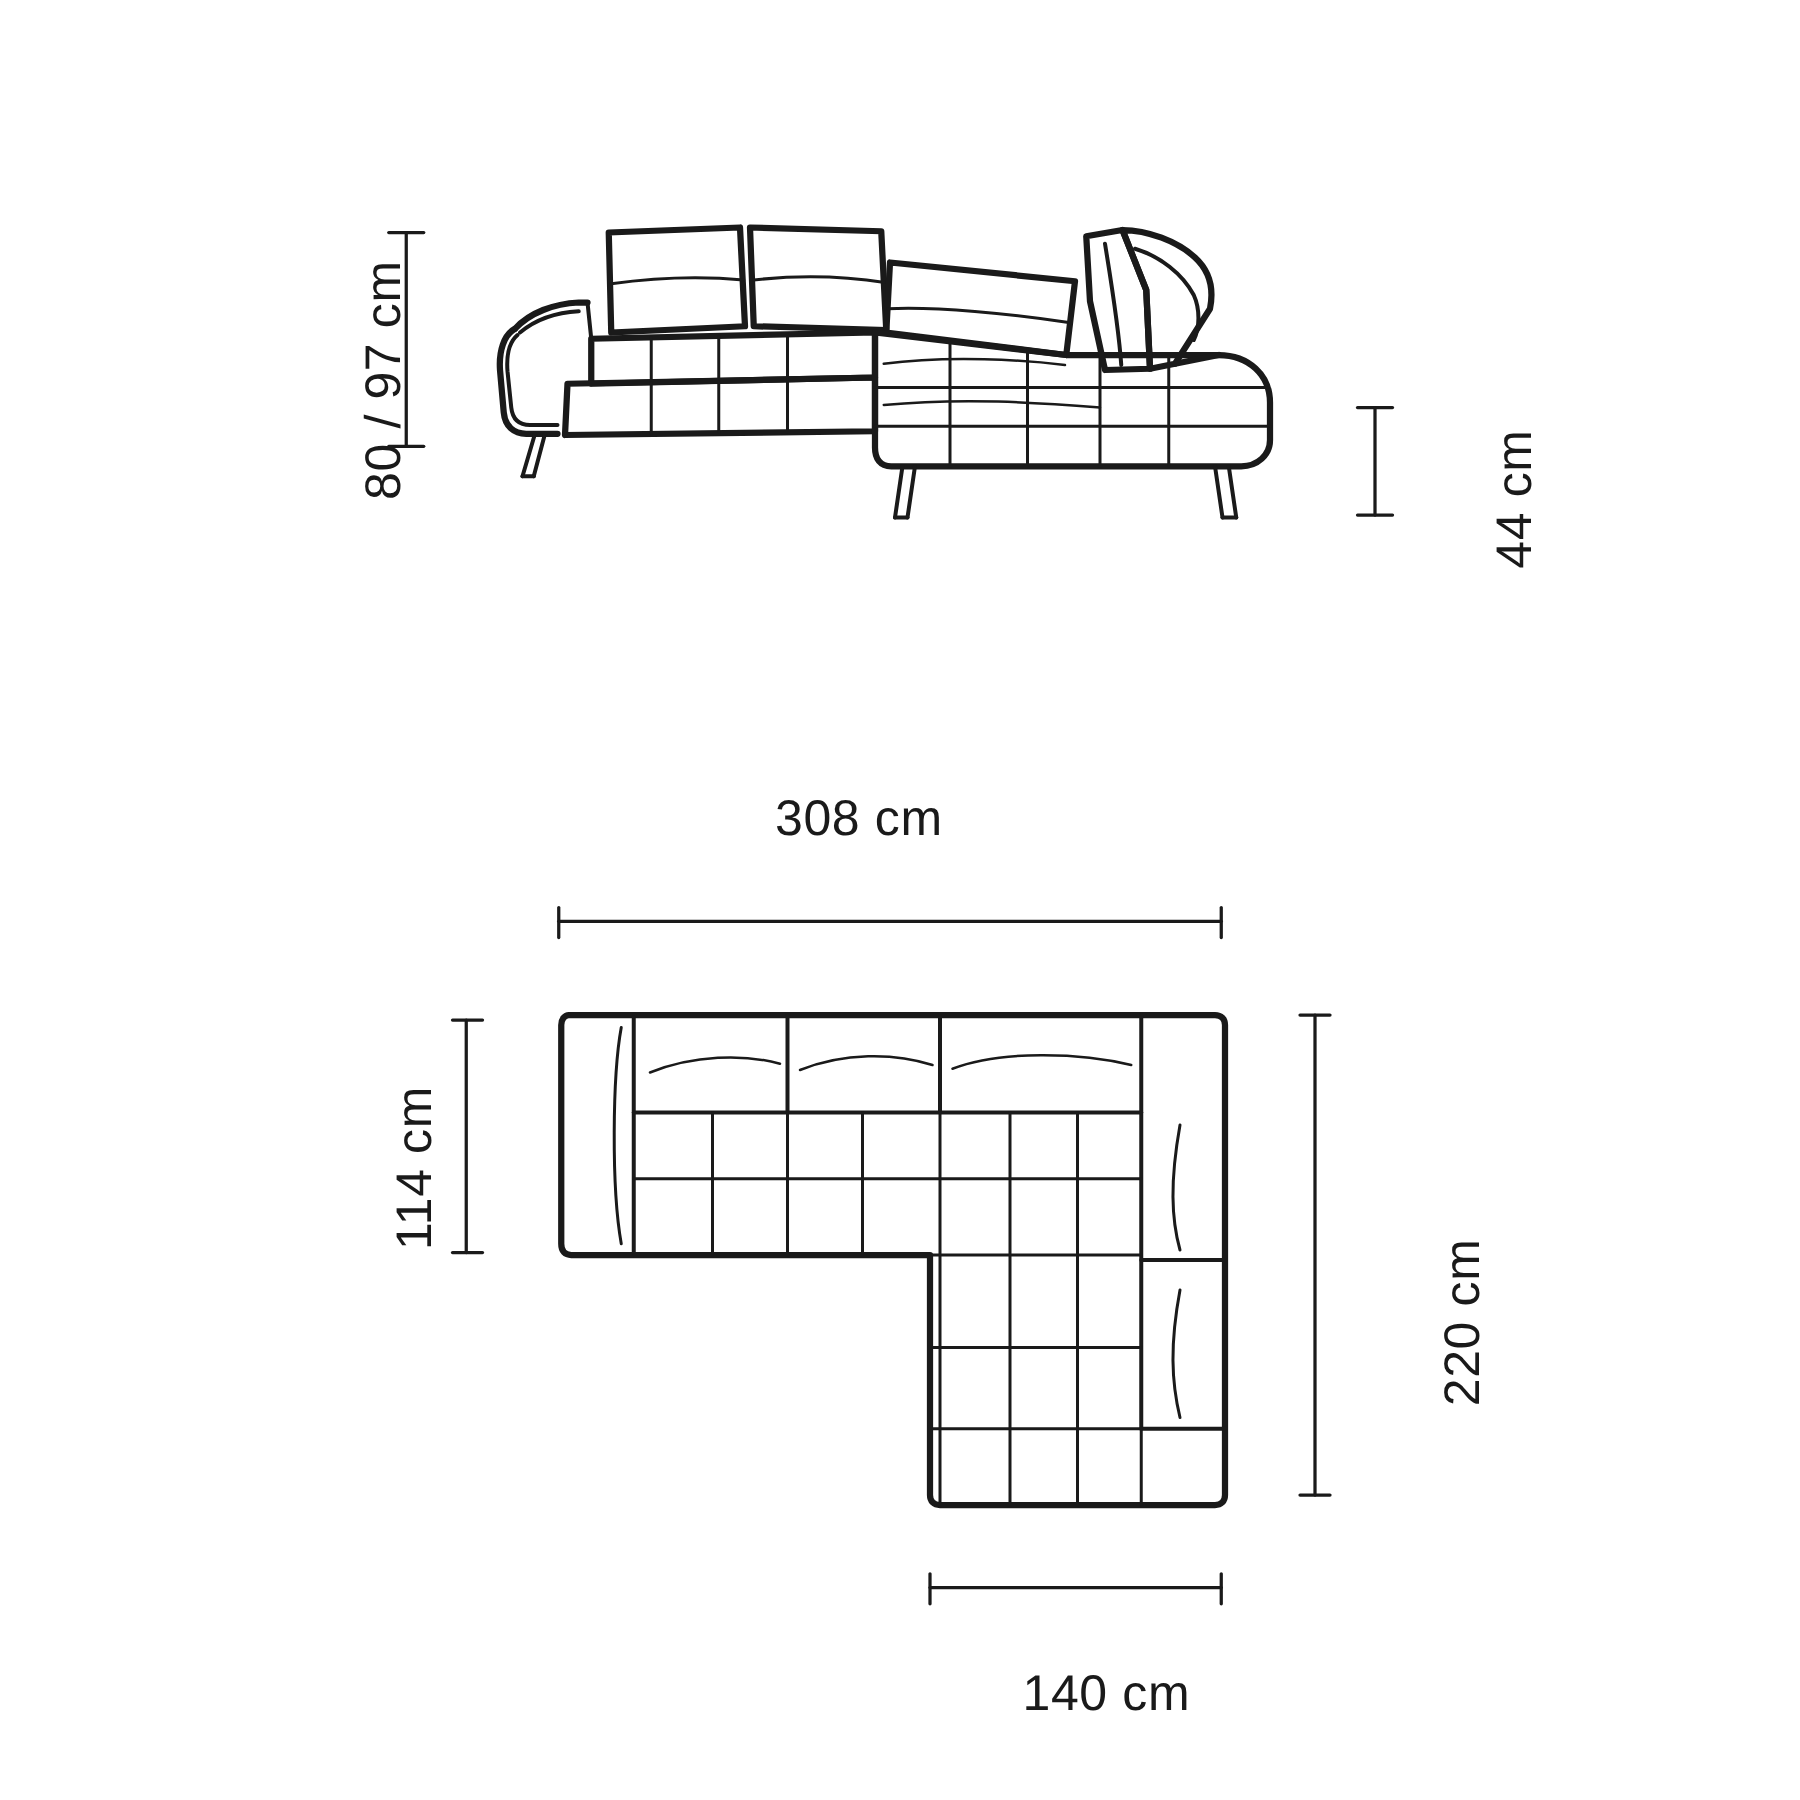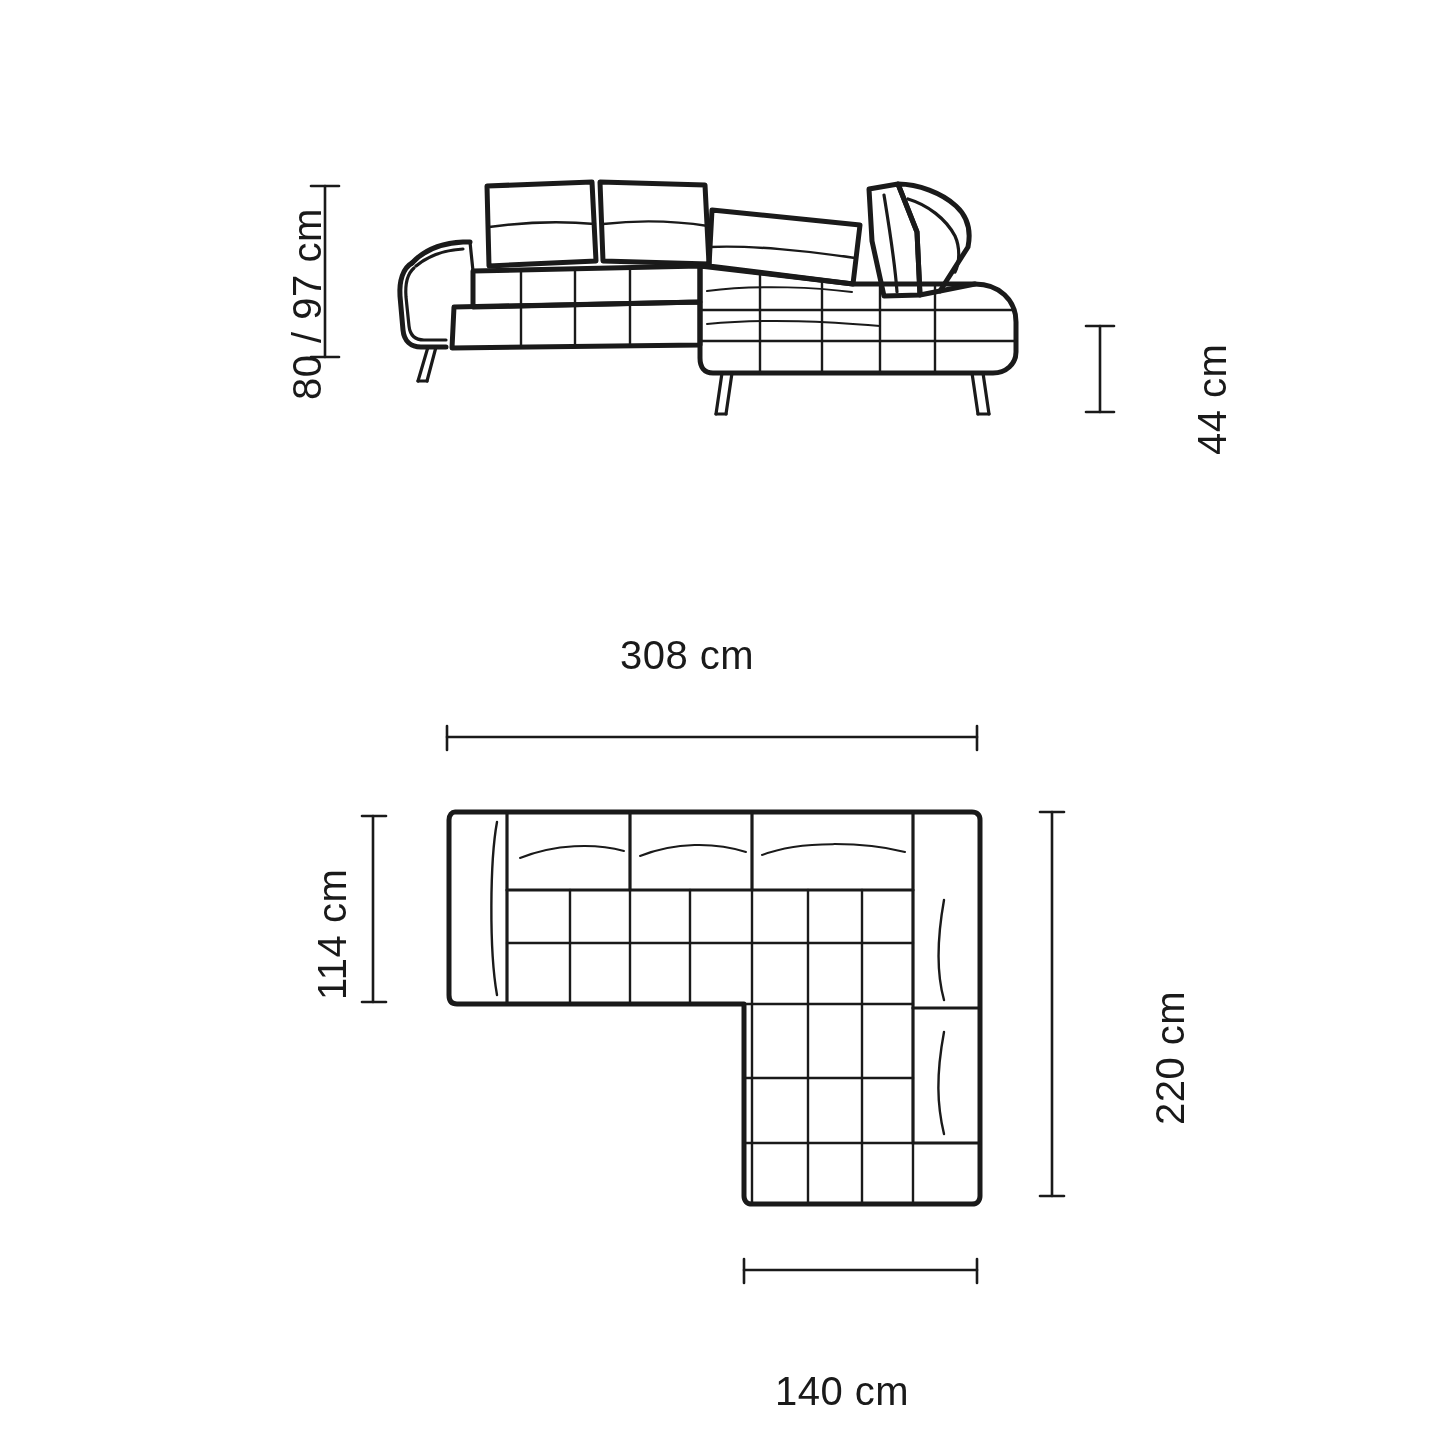--- a/index.html
+++ b/index.html
@@ -55,21 +55,21 @@
   <div class="dim-label rot-left" style="left: 285px; top: 400px;">80 / 97 cm</div>
 
   <div class="dim-label rot-left" style="left: 1190px; top: 455px;">44 cm</div>
 
   <div class="dim-label" style="left: 620px; top: 633px;">308 cm</div>
 
   <div class="dim-label rot-left" style="left: 310px; top: 1000px;">114 cm</div>
 
   <div class="dim-label rot-left" style="left: 1148px; top: 1125px;">220 cm</div>
 
-  <div class="dim-label" style="left: 775px; top: 1333px; margin-top: 36px;">140 cm</div>
+  <div class="dim-label" style="left: 818px; top: 1333px;">140 cm</div>
 
   <svg class="layer" viewBox="0 0 1440 1440" xmlns="http://www.w3.org/2000/svg">
 
     <g class="dimline">
       <line x1="325" y1="186" x2="325" y2="357"></line>
       <line x1="311" y1="186" x2="339" y2="186"></line>
       <line x1="311" y1="357" x2="339" y2="357"></line>
     </g>
     <g class="dimline">
       <line x1="1100" y1="326" x2="1100" y2="412"></line>

